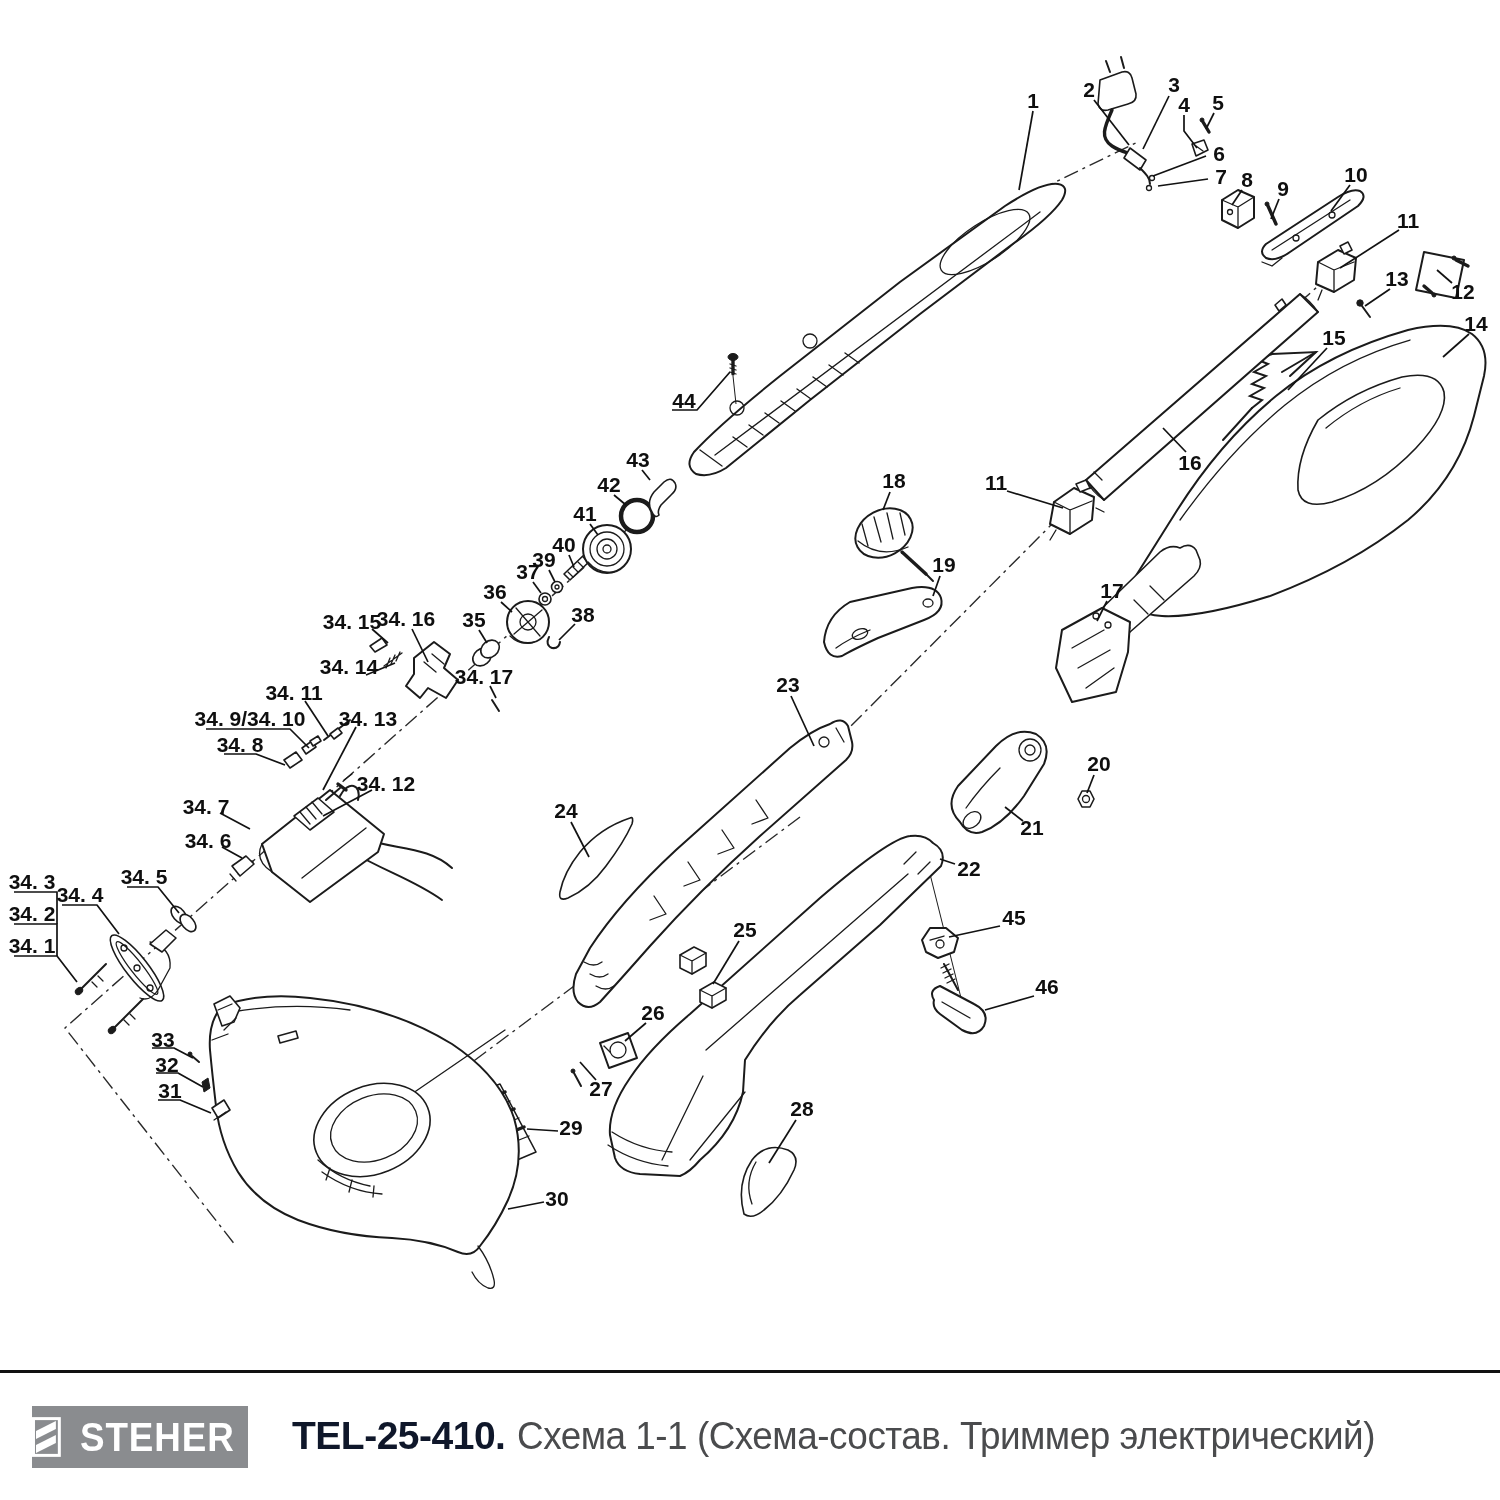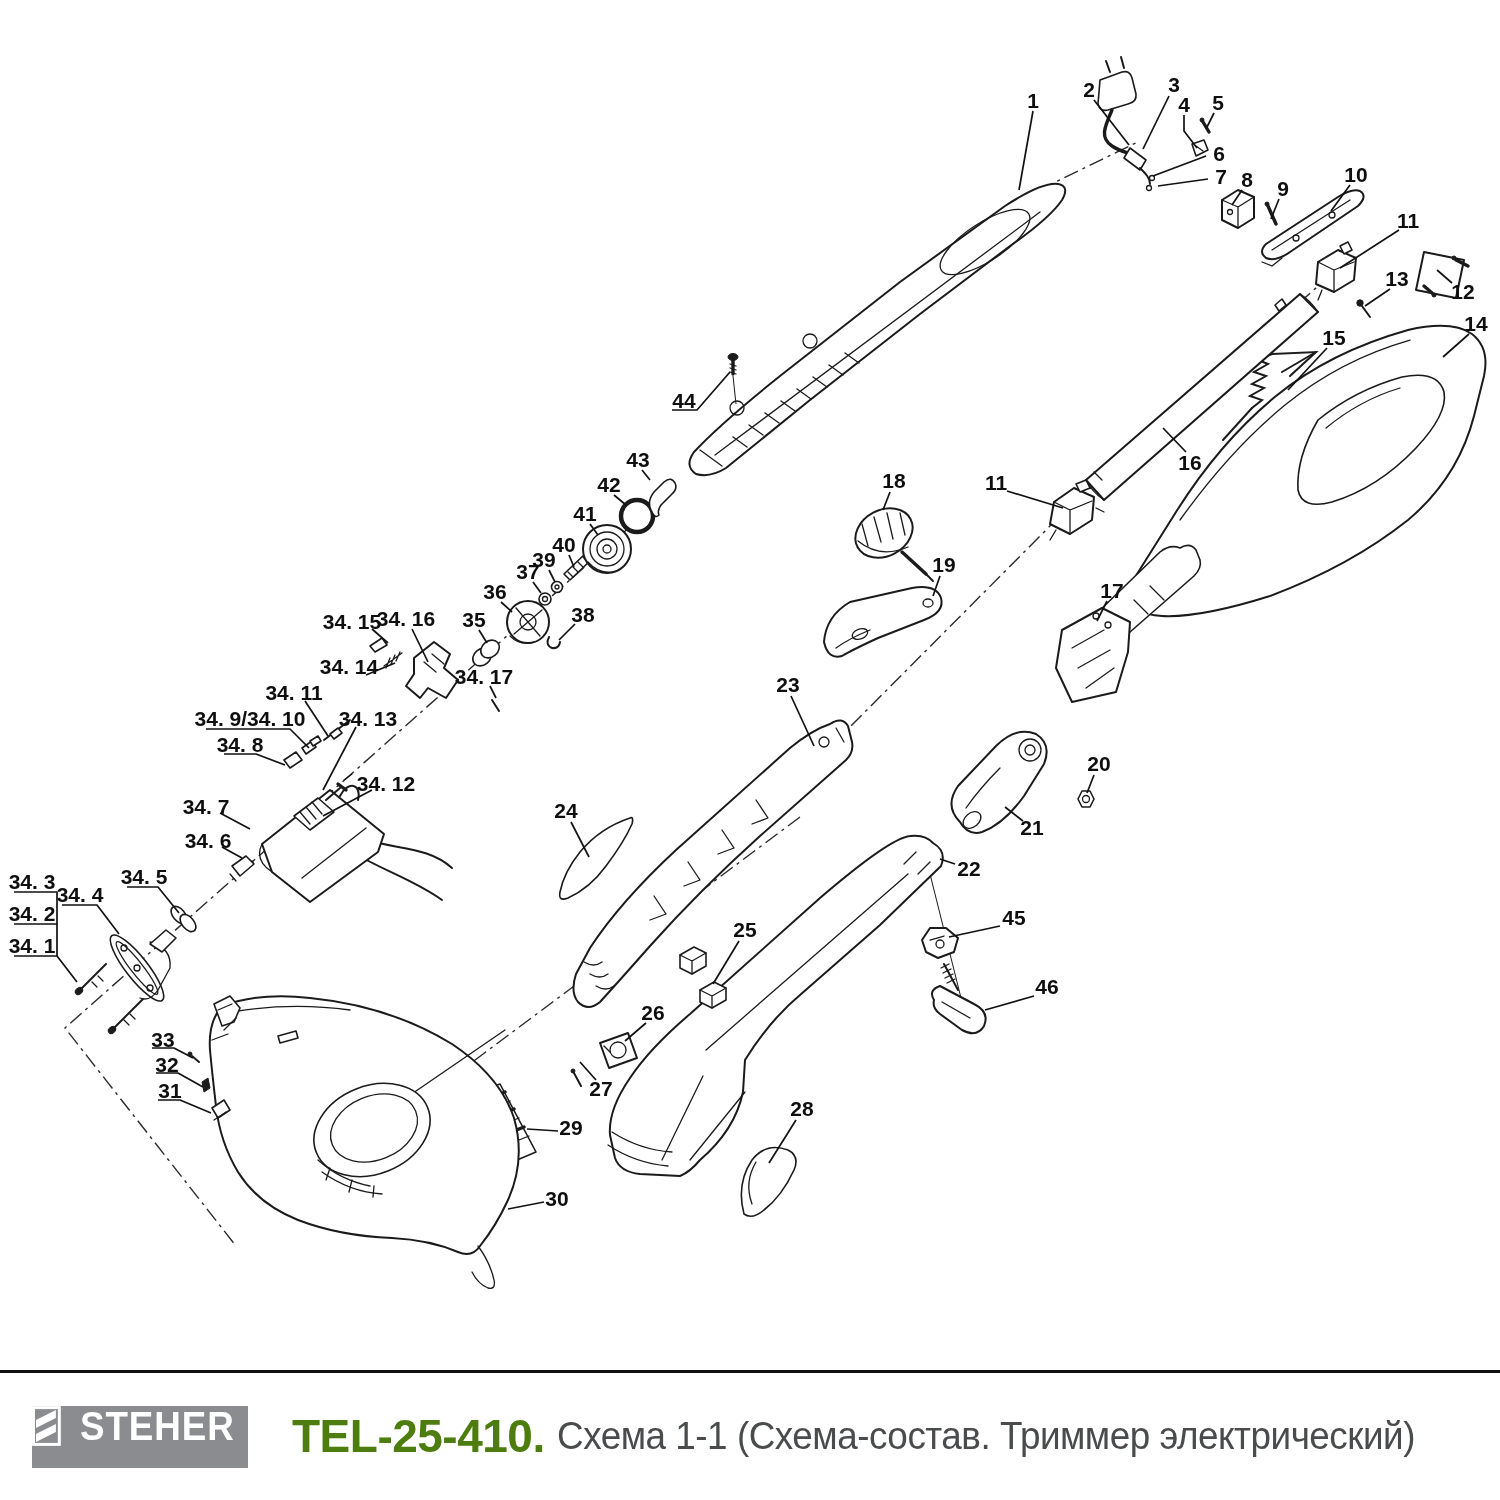--- a/index.html
+++ b/index.html
@@ -14,24 +14,24 @@
   .w    {fill:none;stroke:#1b1b1b;stroke-width:2;stroke-linecap:round;}
   .thk  {fill:none;stroke:#1b1b1b;stroke-width:3.4;stroke-linecap:round;}
   .b    {fill:#1b1b1b;stroke:#1b1b1b;stroke-width:1;}
   .axis {fill:none;stroke:#2a2a2a;stroke-width:1.4;stroke-dasharray:15 5 3 5;}
   .thin {fill:none;stroke:#1b1b1b;stroke-width:1;}
   .leader{fill:none;stroke:#121212;stroke-width:1.7;stroke-linejoin:round;}
   .lbl  {font-family:"Liberation Sans",sans-serif;font-size:21px;font-weight:bold;fill:#0f0f0f;text-anchor:middle;}
 
   
   #footer{position:absolute;left:0;top:1370px;width:1500px;height:130px;border-top:3px solid #111;background:#fff;}
-  #logo-box{position:absolute;left:32px;top:33px;width:216px;height:62px;display:flex;align-items:flex-start;justify-content:center;gap:8px;}
+  #logo-box{position:absolute;left:32px;top:33px;width:216px;height:62px;display:flex;align-items:center;justify-content:center;gap:8px;}
   #logo-text{color:#fff;font-weight:bold;font-size:40px;letter-spacing:1px;transform:scaleX(.92);transform-origin:left center;line-height:1;}
   #title-line{position:absolute;left:292px;top:30px;height:66px;display:flex;align-items:center;white-space:nowrap;}
-  #title-model{font-size:46px;font-weight:bold;color:#4d7c0f;letter-spacing:-.5px;}
+  #title-model{font-size:39px;font-weight:bold;color:#0f172a;letter-spacing:-.5px;}
   #title-sub{font-size:38px;font-weight:normal;color:#4a4b4d;margin-left:12px;letter-spacing:-.5px;transform:scaleX(.97);transform-origin:left center;}
 </style>
 </head>
 <body>
 
 <div id="page">
 
   <svg id="diagram" width="1500" height="1372" viewBox="0 0 1500 1372">
 
     <g>

